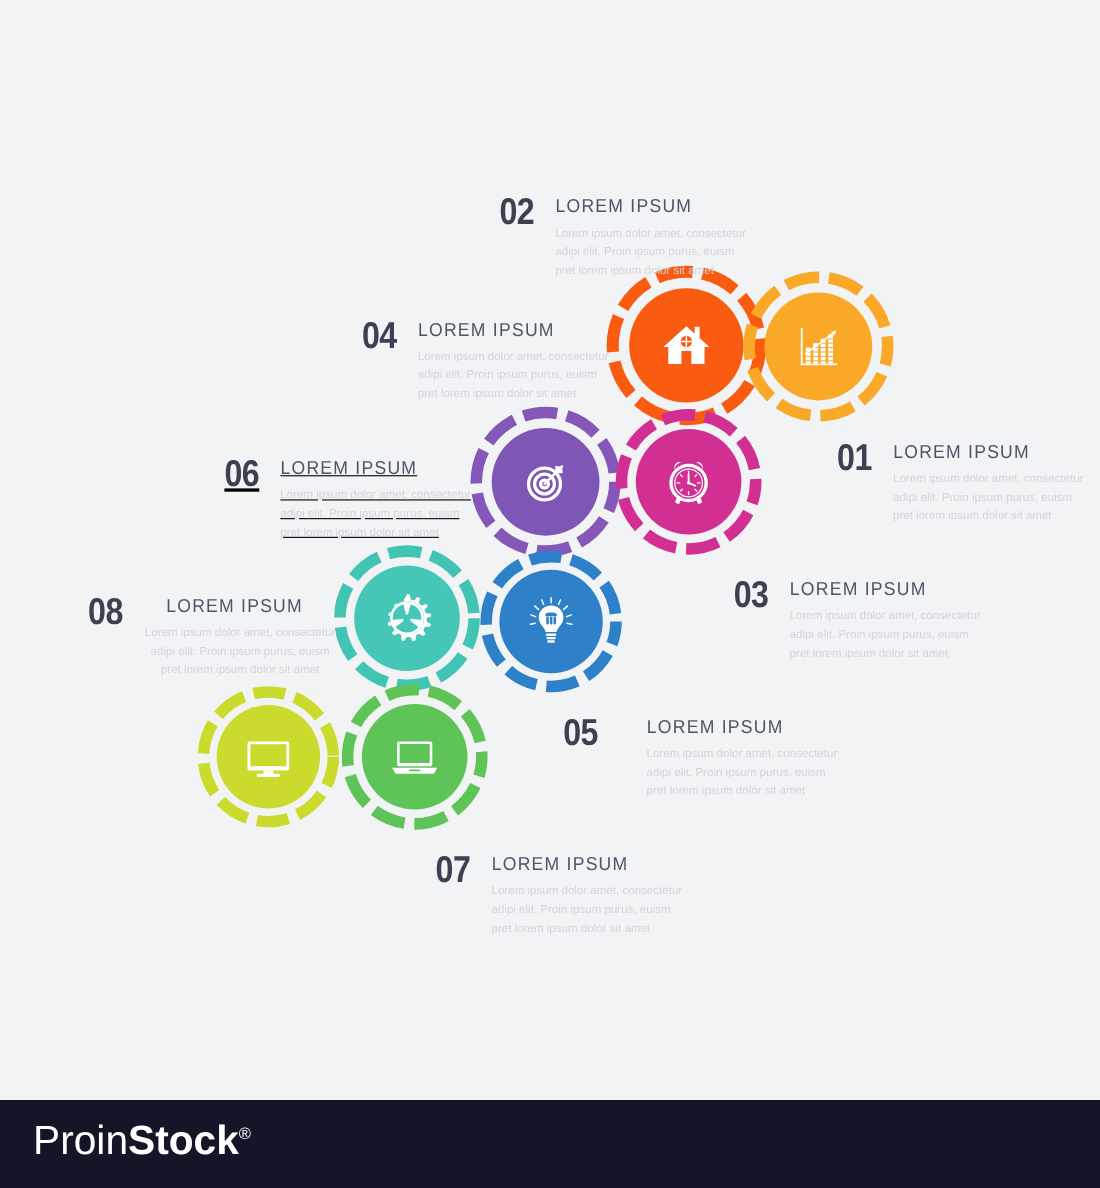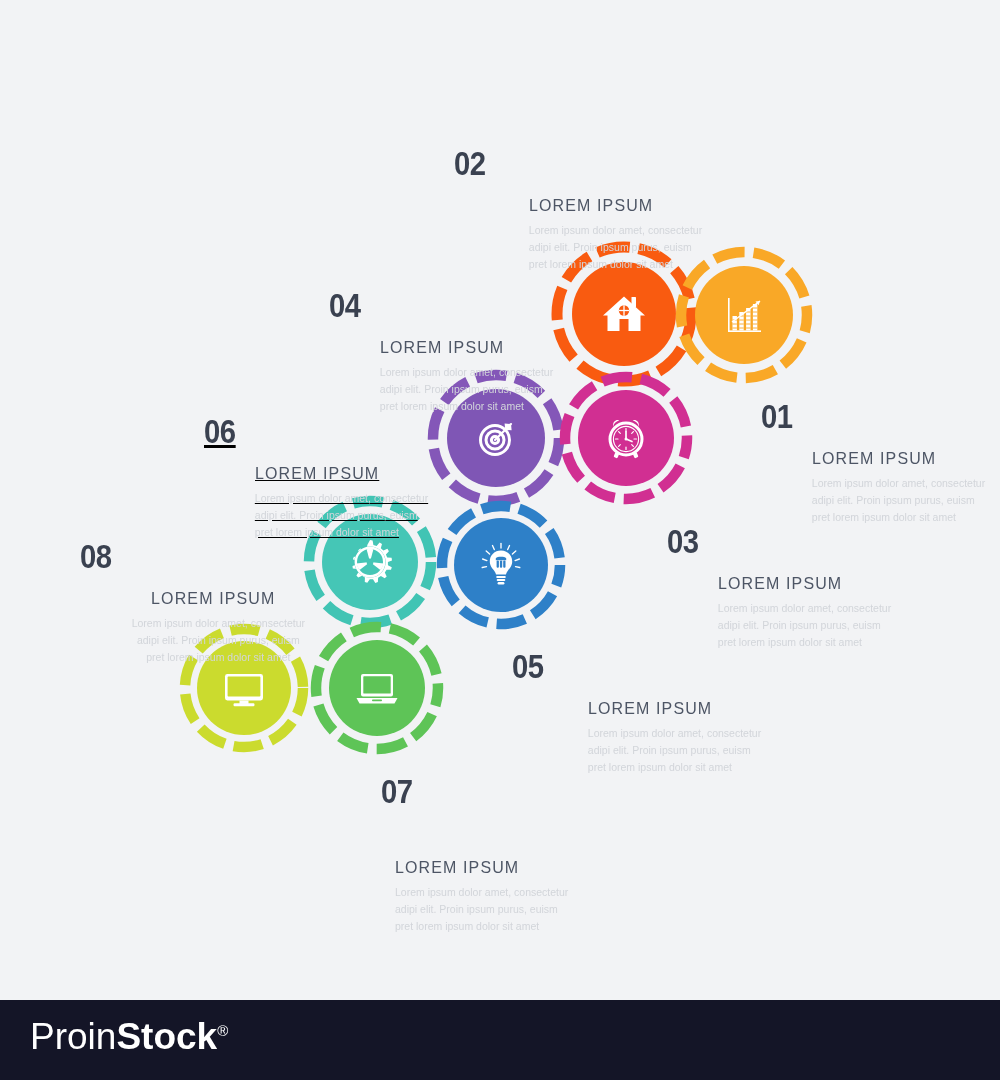--- a/index.html
+++ b/index.html
@@ -15,21 +15,21 @@
 
   
   .item{position:absolute;display:flex;align-items:flex-start;}
   .item .num{
     font-size:34px;font-weight:700;color:#3a4150;
     letter-spacing:-0.5px;line-height:1;
     font-family:"Liberation Sans", sans-serif;
     transform:scaleX(0.86);transform-origin:left top;
     white-space:nowrap;
   }
-  .item .txt{padding-left:14px;margin-top:48px;}
+  .item .txt{padding-left:14px;}
   .item .ttl{
     font-size:17px;letter-spacing:1.2px;color:#4d5565;
     line-height:1;white-space:nowrap;margin-top:3px;
     transform:scaleX(0.94);transform-origin:left top;
   }
   .item .body{
     font-size:10.5px;line-height:1.62;color:#d2d5da;
     margin-top:8px;max-width:175px;
   }
 
@@ -260,21 +260,21 @@
           <rect x="9" y="11" width="32" height="22.5" rx="2" fill="#ffffff"></rect>
           <rect x="11.3" y="13.3" width="27.4" height="17.3" rx="0.7" fill="#5ec457"></rect>
           <path d="M4.5 35 L45.5 35 L42.5 40.5 L7.5 40.5 Z" fill="#ffffff"></path>
           <rect x="20" y="36.6" width="10" height="1.6" rx="0.8" fill="#5ec457"></rect>
         </svg>
       </div>
     </div>
 
   </div>
 
-  <div class="item" style="left:454px;top:146px;gap:24px;">
+  <div class="item" style="left:454px;top:176px;">
     <div class="num">02</div>
     <div class="txt">
       <div class="ttl">LOREM IPSUM</div>
       <div class="body">Lorem ipsum dolor amet, consectetur adipi elit. Proin ipsum purus, euism pret lorem ipsum dolor sit amet</div>
     </div>
   </div>
 
   <div class="item" style="left:329px;top:288px;">
     <div class="num">04</div>
     <div class="txt">
@@ -316,21 +316,21 @@
   </div>
 
   <div class="item" style="left:512px;top:649px;gap:25px;">
     <div class="num">05</div>
     <div class="txt">
       <div class="ttl">LOREM IPSUM</div>
       <div class="body">Lorem ipsum dolor amet, consectetur adipi elit. Proin ipsum purus, euism pret lorem ipsum dolor sit amet</div>
     </div>
   </div>
 
-  <div class="item" style="left:381px;top:774px;flex-direction:column;">
+  <div class="item" style="left:396px;top:774px;">
     <div class="num">07</div>
     <div class="txt">
       <div class="ttl">LOREM IPSUM</div>
       <div class="body">Lorem ipsum dolor amet, consectetur adipi elit. Proin ipsum purus, euism pret lorem ipsum dolor sit amet</div>
     </div>
   </div>
 
   <div id="footer">
     <div class="vs-logo"><span class="thin">Proin</span><span class="bold">Stock</span><span class="reg">®</span></div>
   </div>

